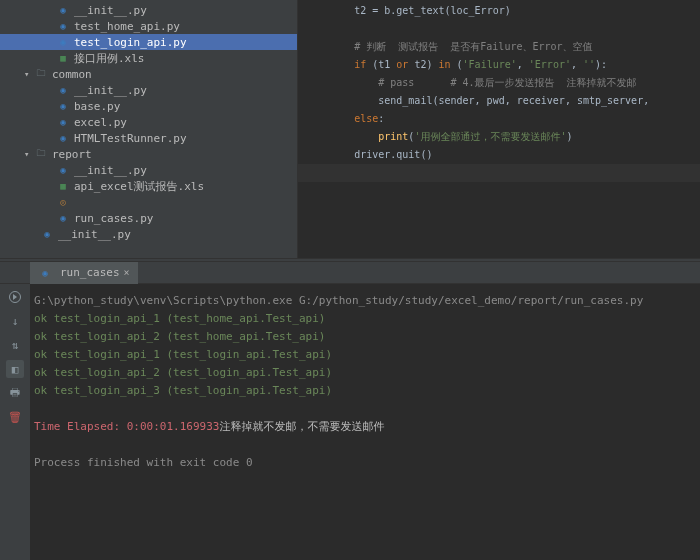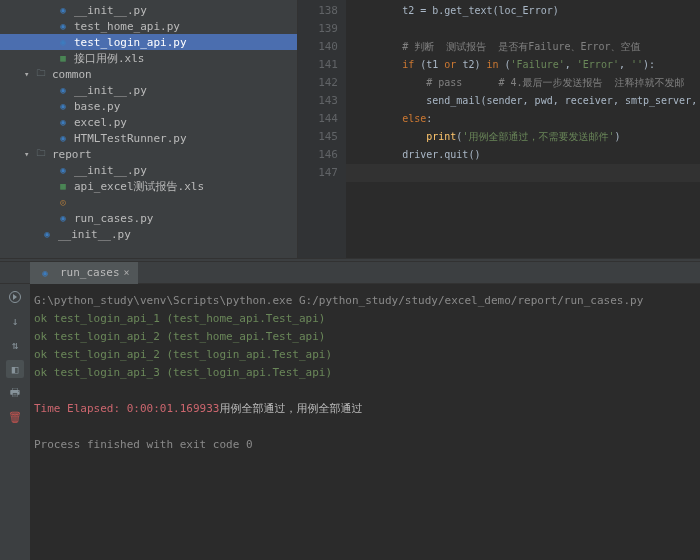--- a/index.html
+++ b/index.html
@@ -114,32 +114,20 @@
             <span class="ficon py">◉</span>
             <span class="fname">run_cases.py</span>
           </div>
           <div class="tree-item indent-cf">
             <span class="ficon py">◉</span>
             <span class="fname">__init__.py</span>
           </div>
         </div>
     </div>
     <div class="editor">
-      <div class="gutter" id="gutter">
-          <div>138</div>
-          <div>139</div>
-          <div>140</div>
-          <div>141</div>
-          <div>142</div>
-          <div>143</div>
-          <div>144</div>
-          <div>145</div>
-          <div>146</div>
-          <div>147</div>
-        </div>
       <div class="code" id="code"><div class="code-line">        t2 <span class="op">=</span> b.get_text(loc_Error)</div><div class="code-line"></div><div class="code-line">        <span class="cm"># 判断  测试报告  是否有Failure、Error、空值</span></div><div class="code-line">        <span class="kw">if</span> (t1 <span class="kw">or</span> t2) <span class="kw">in</span> (<span class="str">'Failure'</span>, <span class="str">'Error'</span>, <span class="str">''</span>):</div><div class="code-line">            <span class="cm"># pass      # 4.最后一步发送报告  注释掉就不发邮</span></div><div class="code-line">            send_mail(sender, pwd, receiver, smtp_server,</div><div class="code-line">        <span class="kw">else</span>:</div><div class="code-line">            <span class="fn">print</span>(<span class="str">'用例全部通过，不需要发送邮件'</span>)</div><div class="code-line">        driver.quit()</div><div class="code-line cur"></div></div>
     </div>
   </div>
   <div class="splitter"></div>
   <div class="tabs">
     <span style="width:30px"></span>
     <div class="tab">
       <span class="ficon py">◉</span>
       <span>run_cases</span>
       <span class="tab-close">×</span>
@@ -153,21 +141,22 @@
       <div class="rg-btn">↓</div>
       <div class="rg-btn">⇅</div>
       <div class="rg-btn active">◧</div>
       <div class="rg-btn">🖶</div>
       <div class="rg-btn" style="color:#C75450">🗑</div>
     </div>
     <div class="console" id="console">
         <div class="c-line c-gray">G:\python_study\venv\Scripts\python.exe G:/python_study/study/excel_demo/report/run_cases.py</div>
         <div class="c-line c-grn">ok test_login_api_1 (test_home_api.Test_api)</div>
         <div class="c-line c-grn">ok test_login_api_2 (test_home_api.Test_api)</div>
+        <div class="c-line c-grn">ok test_login_api_1 (test_login_api.Test_api)</div>
         <div class="c-line c-grn">ok test_login_api_2 (test_login_api.Test_api)</div>
         <div class="c-line c-grn">ok test_login_api_3 (test_login_api.Test_api)</div>
         <div class="c-line "> </div>
-        <div class="c-line"><span class="c-red">Time Elapsed: 0:00:01.169933</span><span class="c-wht">用例全部通过，用例全部通过</span></div>
+        <div class="c-line"><span class="c-red">Time Elapsed: 0:00:01.169933</span><span class="c-wht">注释掉就不发邮，不需要发送邮件</span></div>
         <div class="c-line "> </div>
         <div class="c-line c-gray">Process finished with exit code 0</div>
       </div>
   </div>
 </div>
 
 </body></html>

